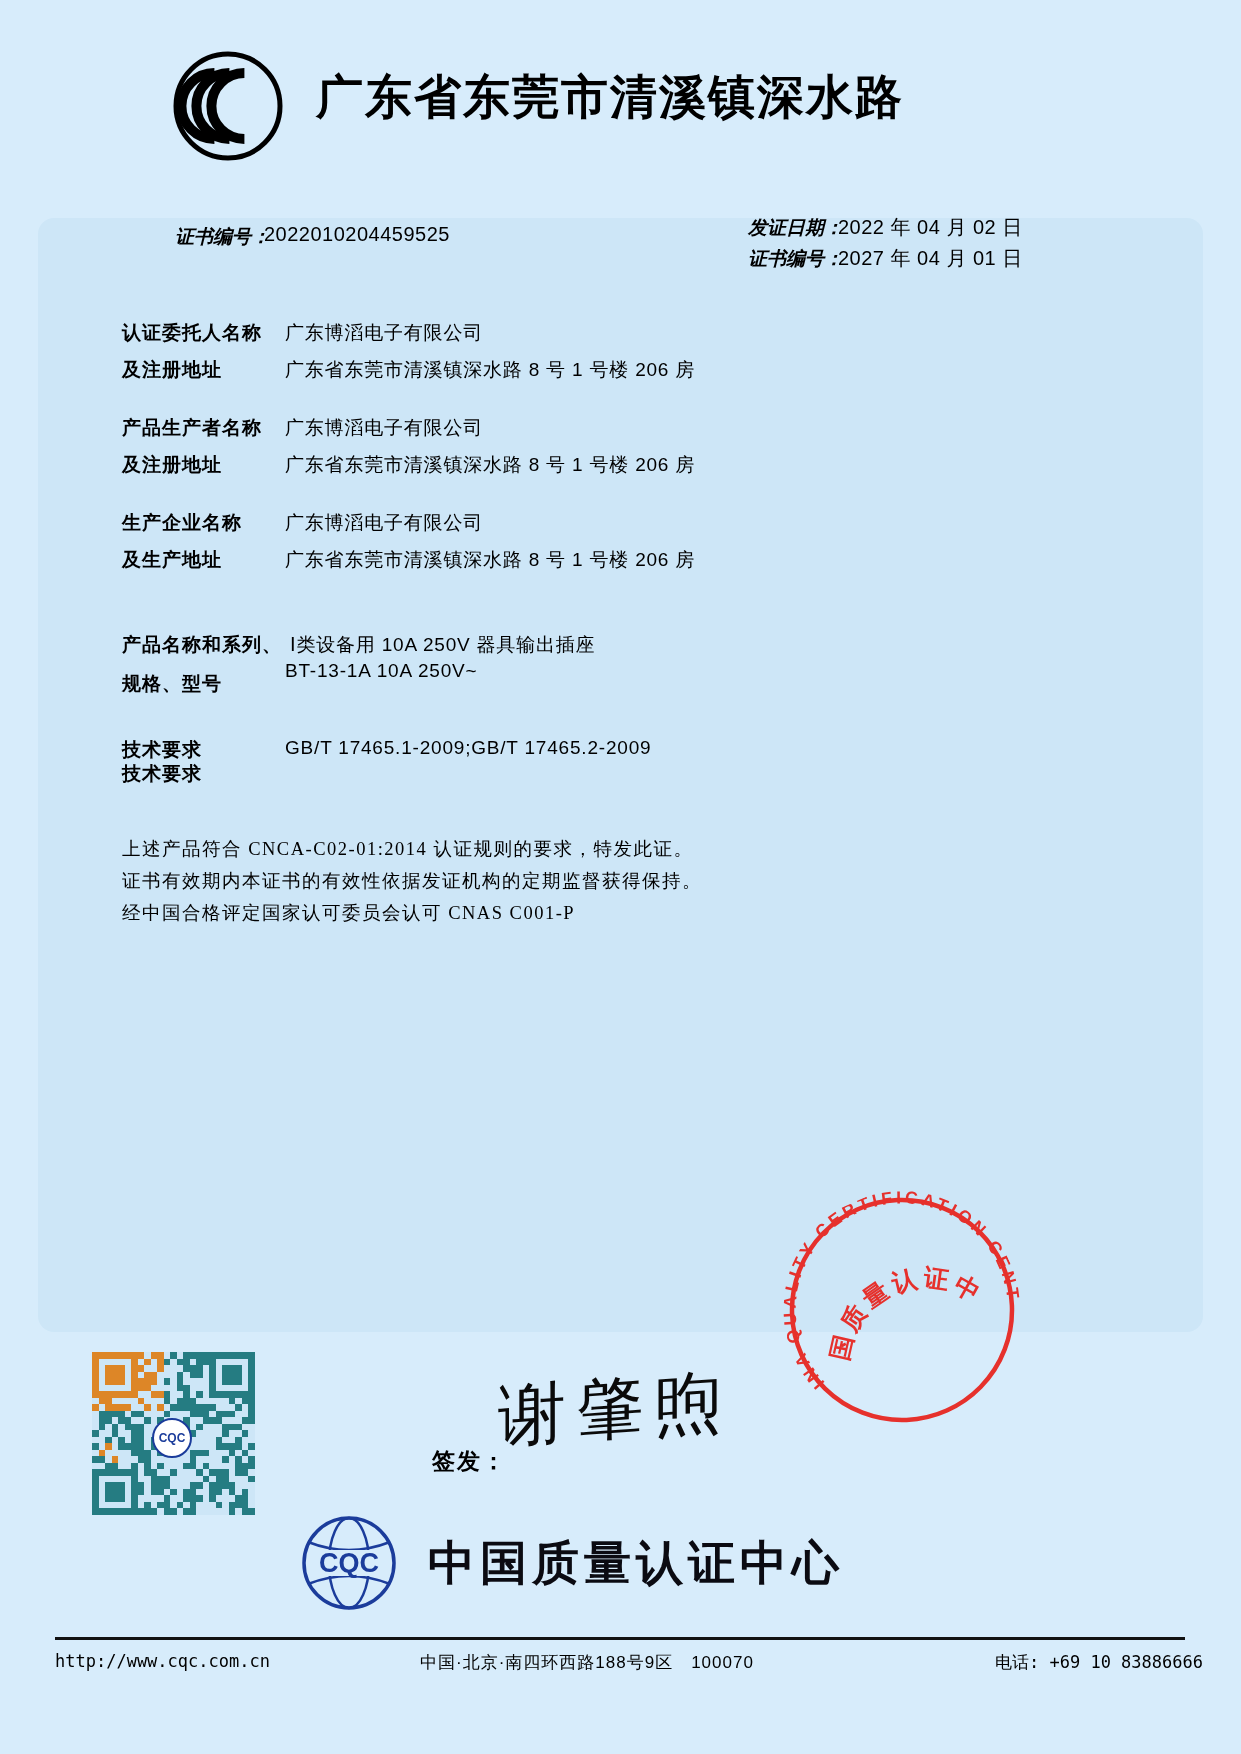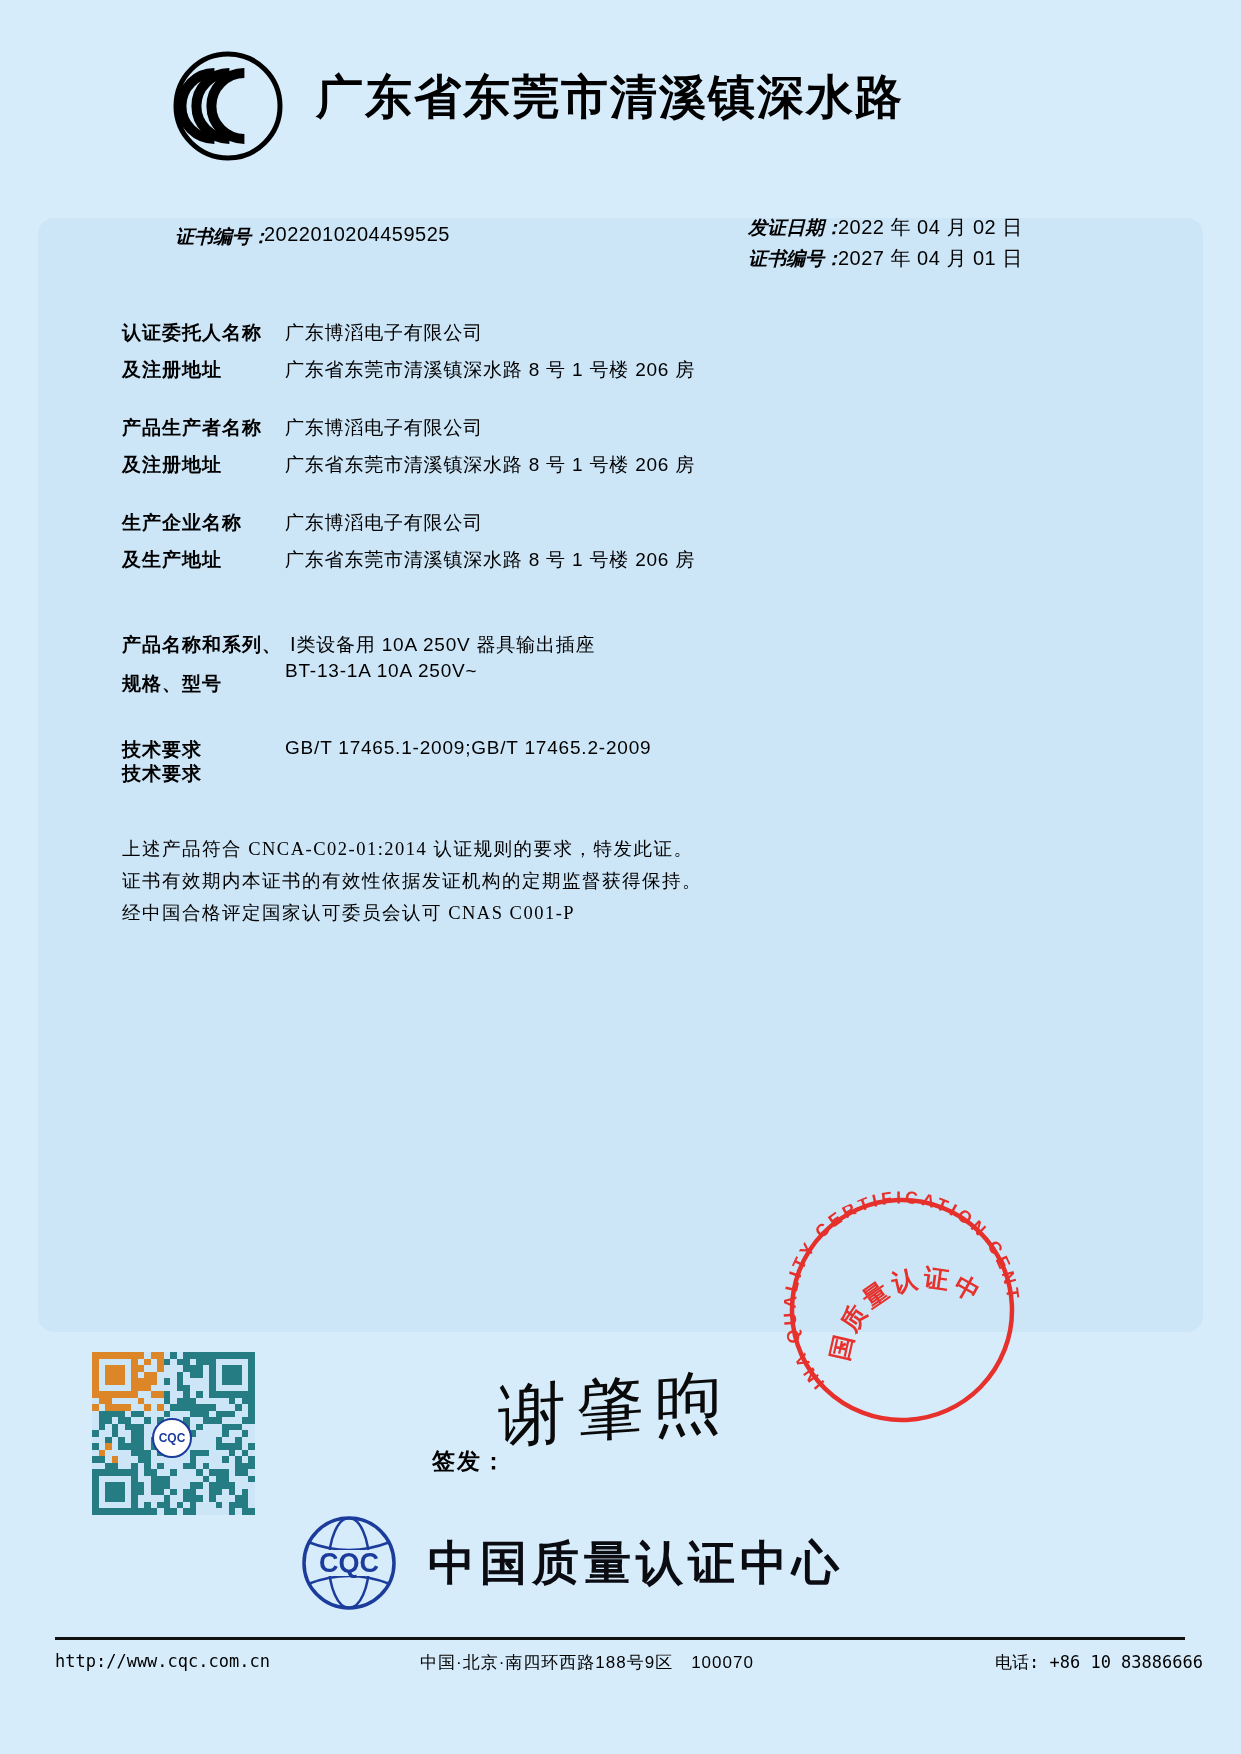--- a/index.html
+++ b/index.html
@@ -775,15 +775,15 @@
       <textPath href="#arcEn" startOffset="50%" text-anchor="middle">CHINA QUALITY CERTIFICATION CENTRE</textPath>
     </text>
     <text font-size="25" font-weight="700" fill="#e8231d" letter-spacing="4" font-family="Liberation Sans, DejaVu Sans, sans-serif">
       <textPath href="#arcCn" startOffset="50%" text-anchor="middle">中国质量认证中心</textPath>
     </text>
   </svg>
 
   <div class="abs" id="footer-line"></div>
   <div class="abs footer-text mono" style="left:55px;top:1651px;">http://www.cqc.com.cn</div>
   <div class="abs footer-text" style="left:420px;top:1651px;letter-spacing:1px;">中国·北京·南四环西路188号9区　100070</div>
-  <div class="abs footer-text mono" style="left:995px;top:1651px;">电话: +86 10 83886666</div>
+  <div class="abs footer-text mono" style="left:995px;top:1651px;">电话: +69 10 83886666</div>
 
 </div>
 
 </body></html>

